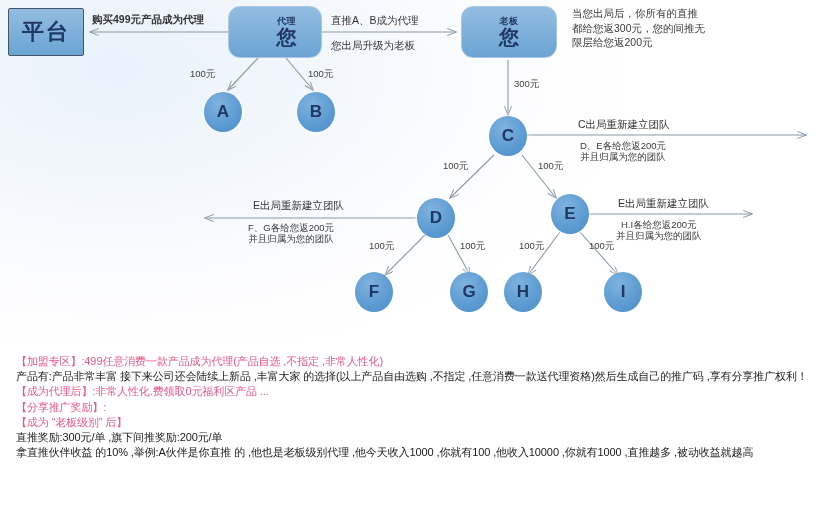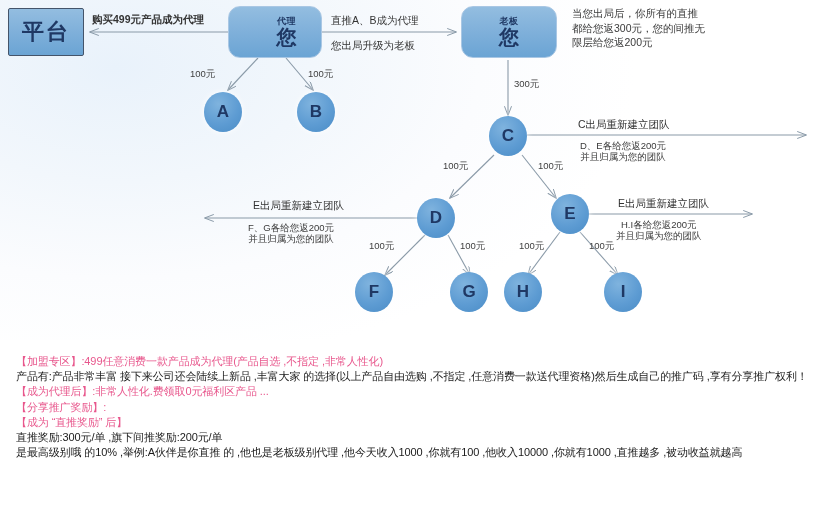--- a/index.html
+++ b/index.html
@@ -249,18 +249,18 @@
     <div class="lbl money" style="left:460px; top:240px;">100元</div>
     <div class="lbl money" style="left:519px; top:240px;">100元</div>
     <div class="lbl money" style="left:589px; top:240px;">100元</div>
   </div>
 
   <div id="notes">
     <div class="note-line pink">【加盟专区】:499任意消费一款产品成为代理(产品自选 ,不指定 ,非常人性化)</div>
     <div class="note-line">产品有:产品非常丰富 接下来公司还会陆续上新品 ,丰富大家 的选择(以上产品自由选购 ,不指定 ,任意消费一款送代理资格)然后生成自己的推广码 ,享有分享推广权利！</div>
     <div class="note-line pink">【成为代理后】:非常人性化.费领取0元福利区产品 ...</div>
     <div class="note-line pink">【分享推广奖励】:</div>
-    <div class="note-line pink">【成为 “直推奖励” 后】</div>
+    <div class="note-line pink">【成为 “老板级别” 后】</div>
     <div class="note-line">直推奖励:300元/单 ,旗下间推奖励:200元/单</div>
-    <div class="note-line">是最高级别哦 的10% ,举例:A伙伴是你直推 的 ,他也是老板级别代理 ,他今天收入1000 ,你就有100 ,他收入10000 ,你就有1000 ,直推越多 ,被动收益就越高</div>
+    <div class="note-line">拿直推伙伴收益 的10% ,举例:A伙伴是你直推 的 ,他也是老板级别代理 ,他今天收入1000 ,你就有100 ,他收入10000 ,你就有1000 ,直推越多 ,被动收益就越高</div>
   </div>
 
 </div>
 
 </body></html>

